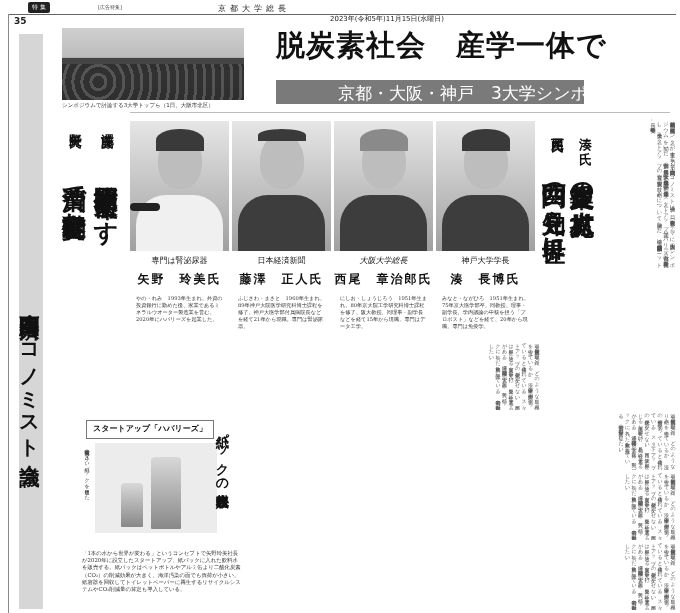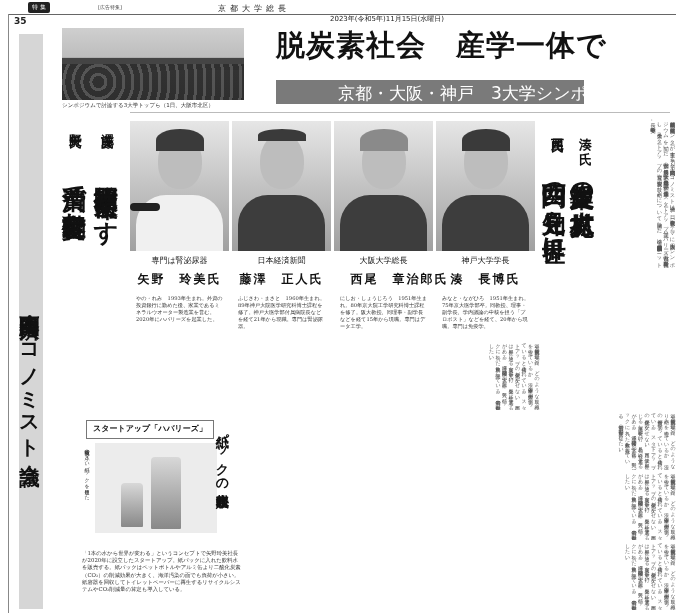--- a/index.html
+++ b/index.html
@@ -119,26 +119,26 @@
     <div class="body"></div>
 </div>
 <div class="abs portrait" style="left:436px;">
   <div class="head"></div>
     <div class="hair"></div>
     <div class="body"></div>
 </div>
 
 <div class="abs role" style="left:130px;">専門は腎泌尿器</div>
 <div class="abs role" style="left:232px;">日本経済新聞</div>
-<div class="abs role" style="left:334px;">大阪大学総長</div>
+<div class="abs role" style="left:334px;font-style:italic;">大阪大学総長</div>
 <div class="abs role" style="left:436px;">神戸大学学長</div>
 
 <div class="abs pname" style="left:130px;">矢野　玲美氏</div>
 <div class="abs pname" style="left:232px;">藤澤　正人氏</div>
-<div class="abs pname" style="left:334px;margin-left:16px;">西尾　章治郎氏</div>
+<div class="abs pname" style="left:334px;">西尾　章治郎氏</div>
 <div class="abs pname" style="left:436px;">湊　長博氏</div>
 
 <div class="abs bio" style="left:136px;">やの・れみ　1993年生まれ。外資の投資銀行に勤めた後、家業であるミネラルウオーター製造業を営む。2020年にハバリーズを起業した。</div>
 <div class="abs bio" style="left:238px;">ふじさわ・まさと　1960年生まれ。89年神戸大院医学研究科博士課程を修了。神戸大医学部付属病院長などを経て21年から現職。専門は腎泌尿器。</div>
 <div class="abs bio" style="left:340px;">にしお・しょうじろう　1951年生まれ。80年京大院工学研究科博士課程を修了。阪大教授、同理事・副学長などを経て15年から現職。専門はデータ工学。</div>
 <div class="abs bio" style="left:442px;">みなと・ながひろ　1951年生まれ。75年京大医学部卒。同教授、理事・副学長、学内議論の中核を担う「プロボスト」などを経て、20年から現職。専門は免疫学。</div>
 
 <div class="abs coltext" style="left:136px; top:340px; width:404px; height:70px;">司会　脱炭素社会の実現に向け、どのような取り組みを進めているか。湊　日本全体の技術力が弱まっていると指摘されている。スタートアップの活発化が欠かせない。西尾　大学は世界に通じる高度な研究を行い、知見を社会に還元する役割がある。藤澤　技術開発は大学の使命だ。矢野　紙パックに入れた飲料水を販売している。消費者の行動変容を促したい。</div>
 <div class="abs coltext" style="left:410px; top:410px; width:266px; height:60px;">司会　脱炭素社会の実現に向け、どのような取り組みを進めているか。湊　日本全体の技術力が弱まっていると指摘されている。スタートアップの活発化が欠かせない。西尾　大学は世界に通じる高度な研究を行い、知見を社会に還元する役割がある。藤澤　技術開発は大学の使命だ。矢野　紙パックに入れた飲料水を販売している。消費者の行動変容を促したい。</div>
 <div class="abs coltext" style="left:266px; top:470px; width:410px; height:70px;">司会　脱炭素社会の実現に向け、どのような取り組みを進めているか。湊　日本全体の技術力が弱まっていると指摘されている。スタートアップの活発化が欠かせない。西尾　大学は世界に通じる高度な研究を行い、知見を社会に還元する役割がある。藤澤　技術開発は大学の使命だ。矢野　紙パックに入れた飲料水を販売している。消費者の行動変容を促したい。</div>

